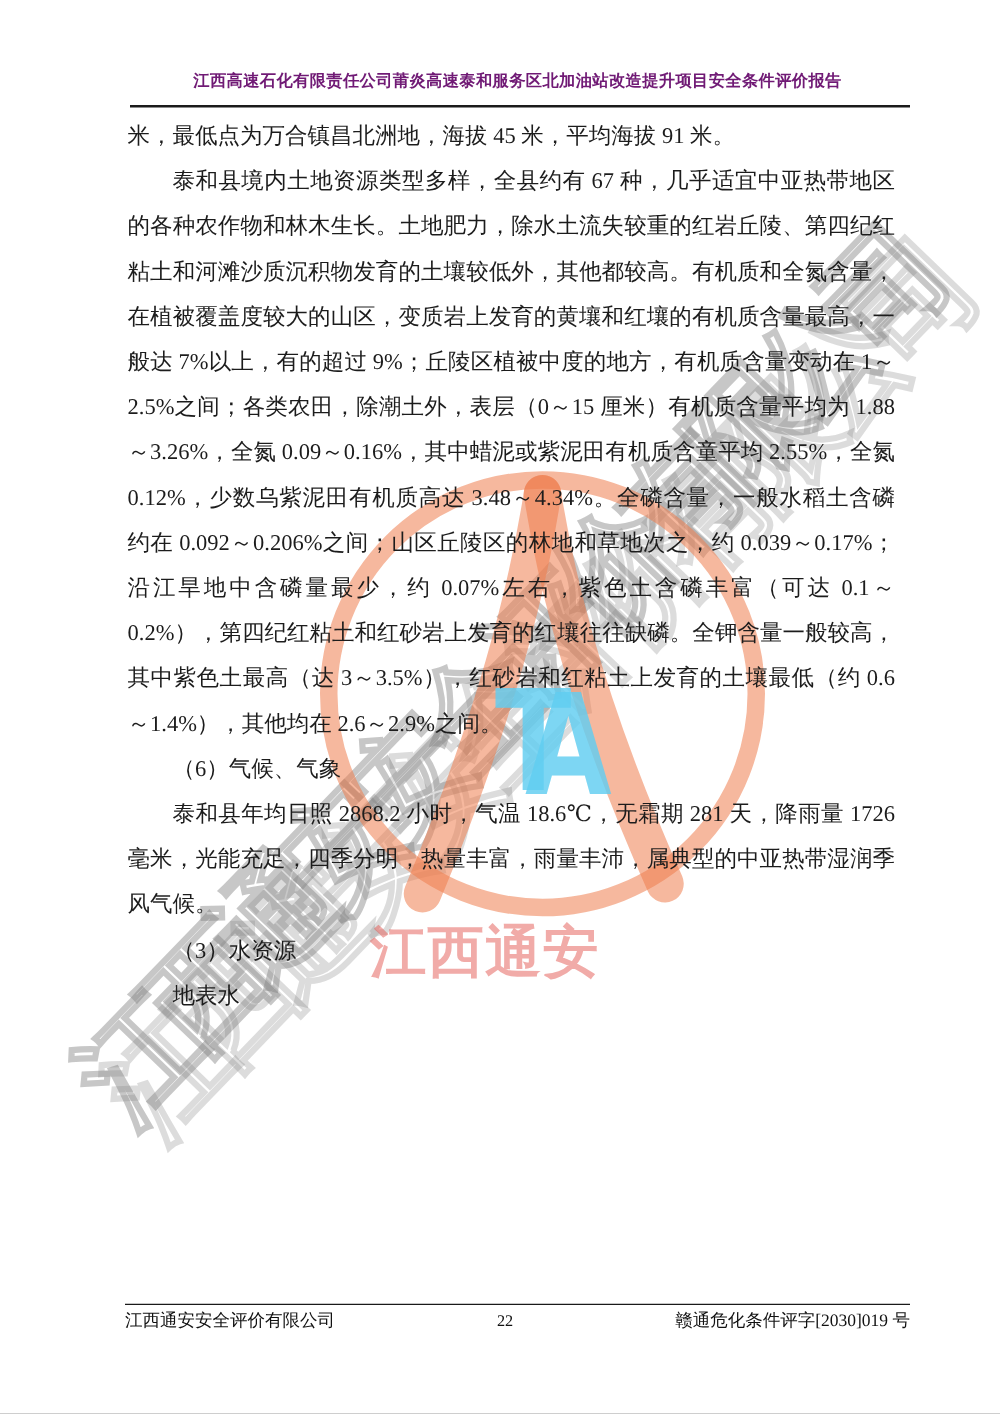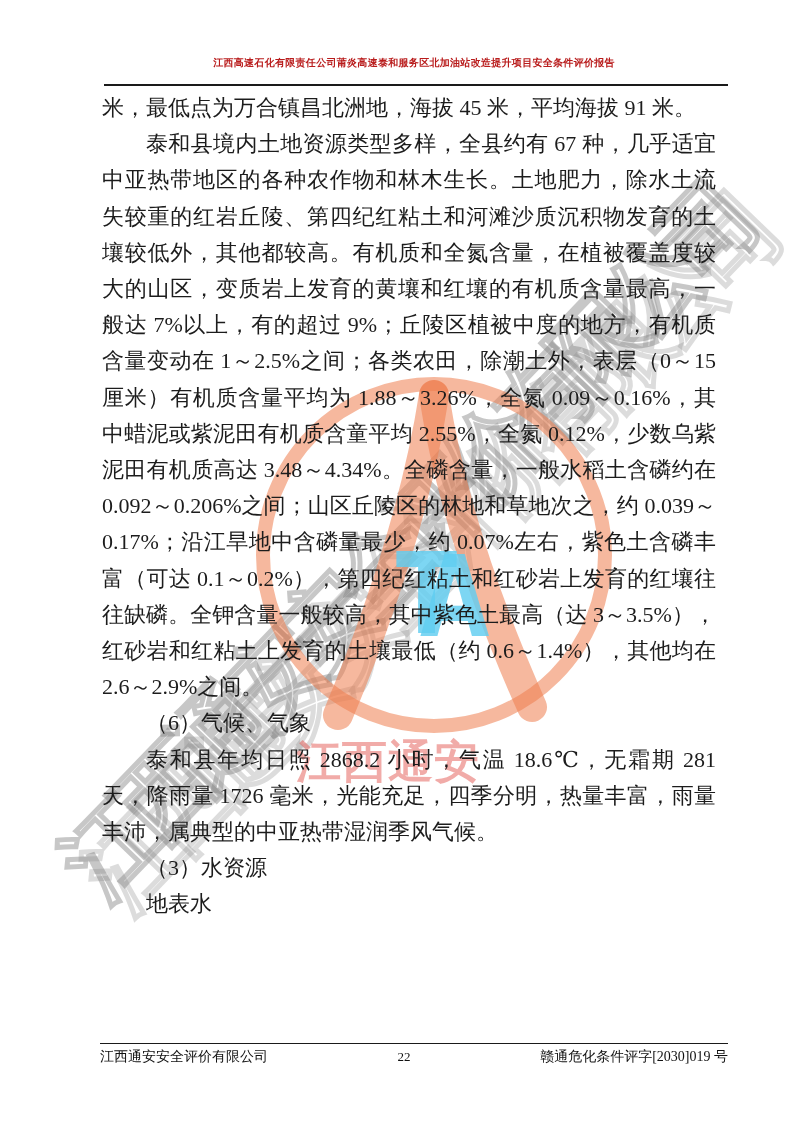--- a/index.html
+++ b/index.html
@@ -9,32 +9,32 @@
     background:#ffffff;
     margin:0 auto;
     overflow:hidden;
     font-family:"Liberation Serif","DejaVu Serif",serif;
     color:#1c1c1c;
   }
   
   #header{
     position:absolute;left:100px;top:56px;width:628px;
     text-align:center;
-    font-size:10px;font-weight:600;letter-spacing:0.3px;
-    color:#b91c1c;
+    font-size:13px;font-weight:600;letter-spacing:0.3px;
+    color:#701a75;
     white-space:nowrap;
   }
   #header-rule{
     position:absolute;left:104px;top:84px;width:624px;height:0;
     border-top:2px solid #1a1a1a;
   }
   
   #body{
     position:absolute;left:102px;top:90px;width:614px;
-    font-size:22px;line-height:36.2px;
+    font-size:18px;line-height:36.2px;
     text-align:justify;text-justify:inter-ideograph;
   }
   #body p{margin:0;padding:0;}
   #body p.indent{text-indent:2em;}
   
   #footer{
     position:absolute;left:100px;top:1043px;width:628px;
     border-top:1.5px solid #1a1a1a;
     padding-top:4px;
     display:flex;justify-content:space-between;align-items:baseline;

